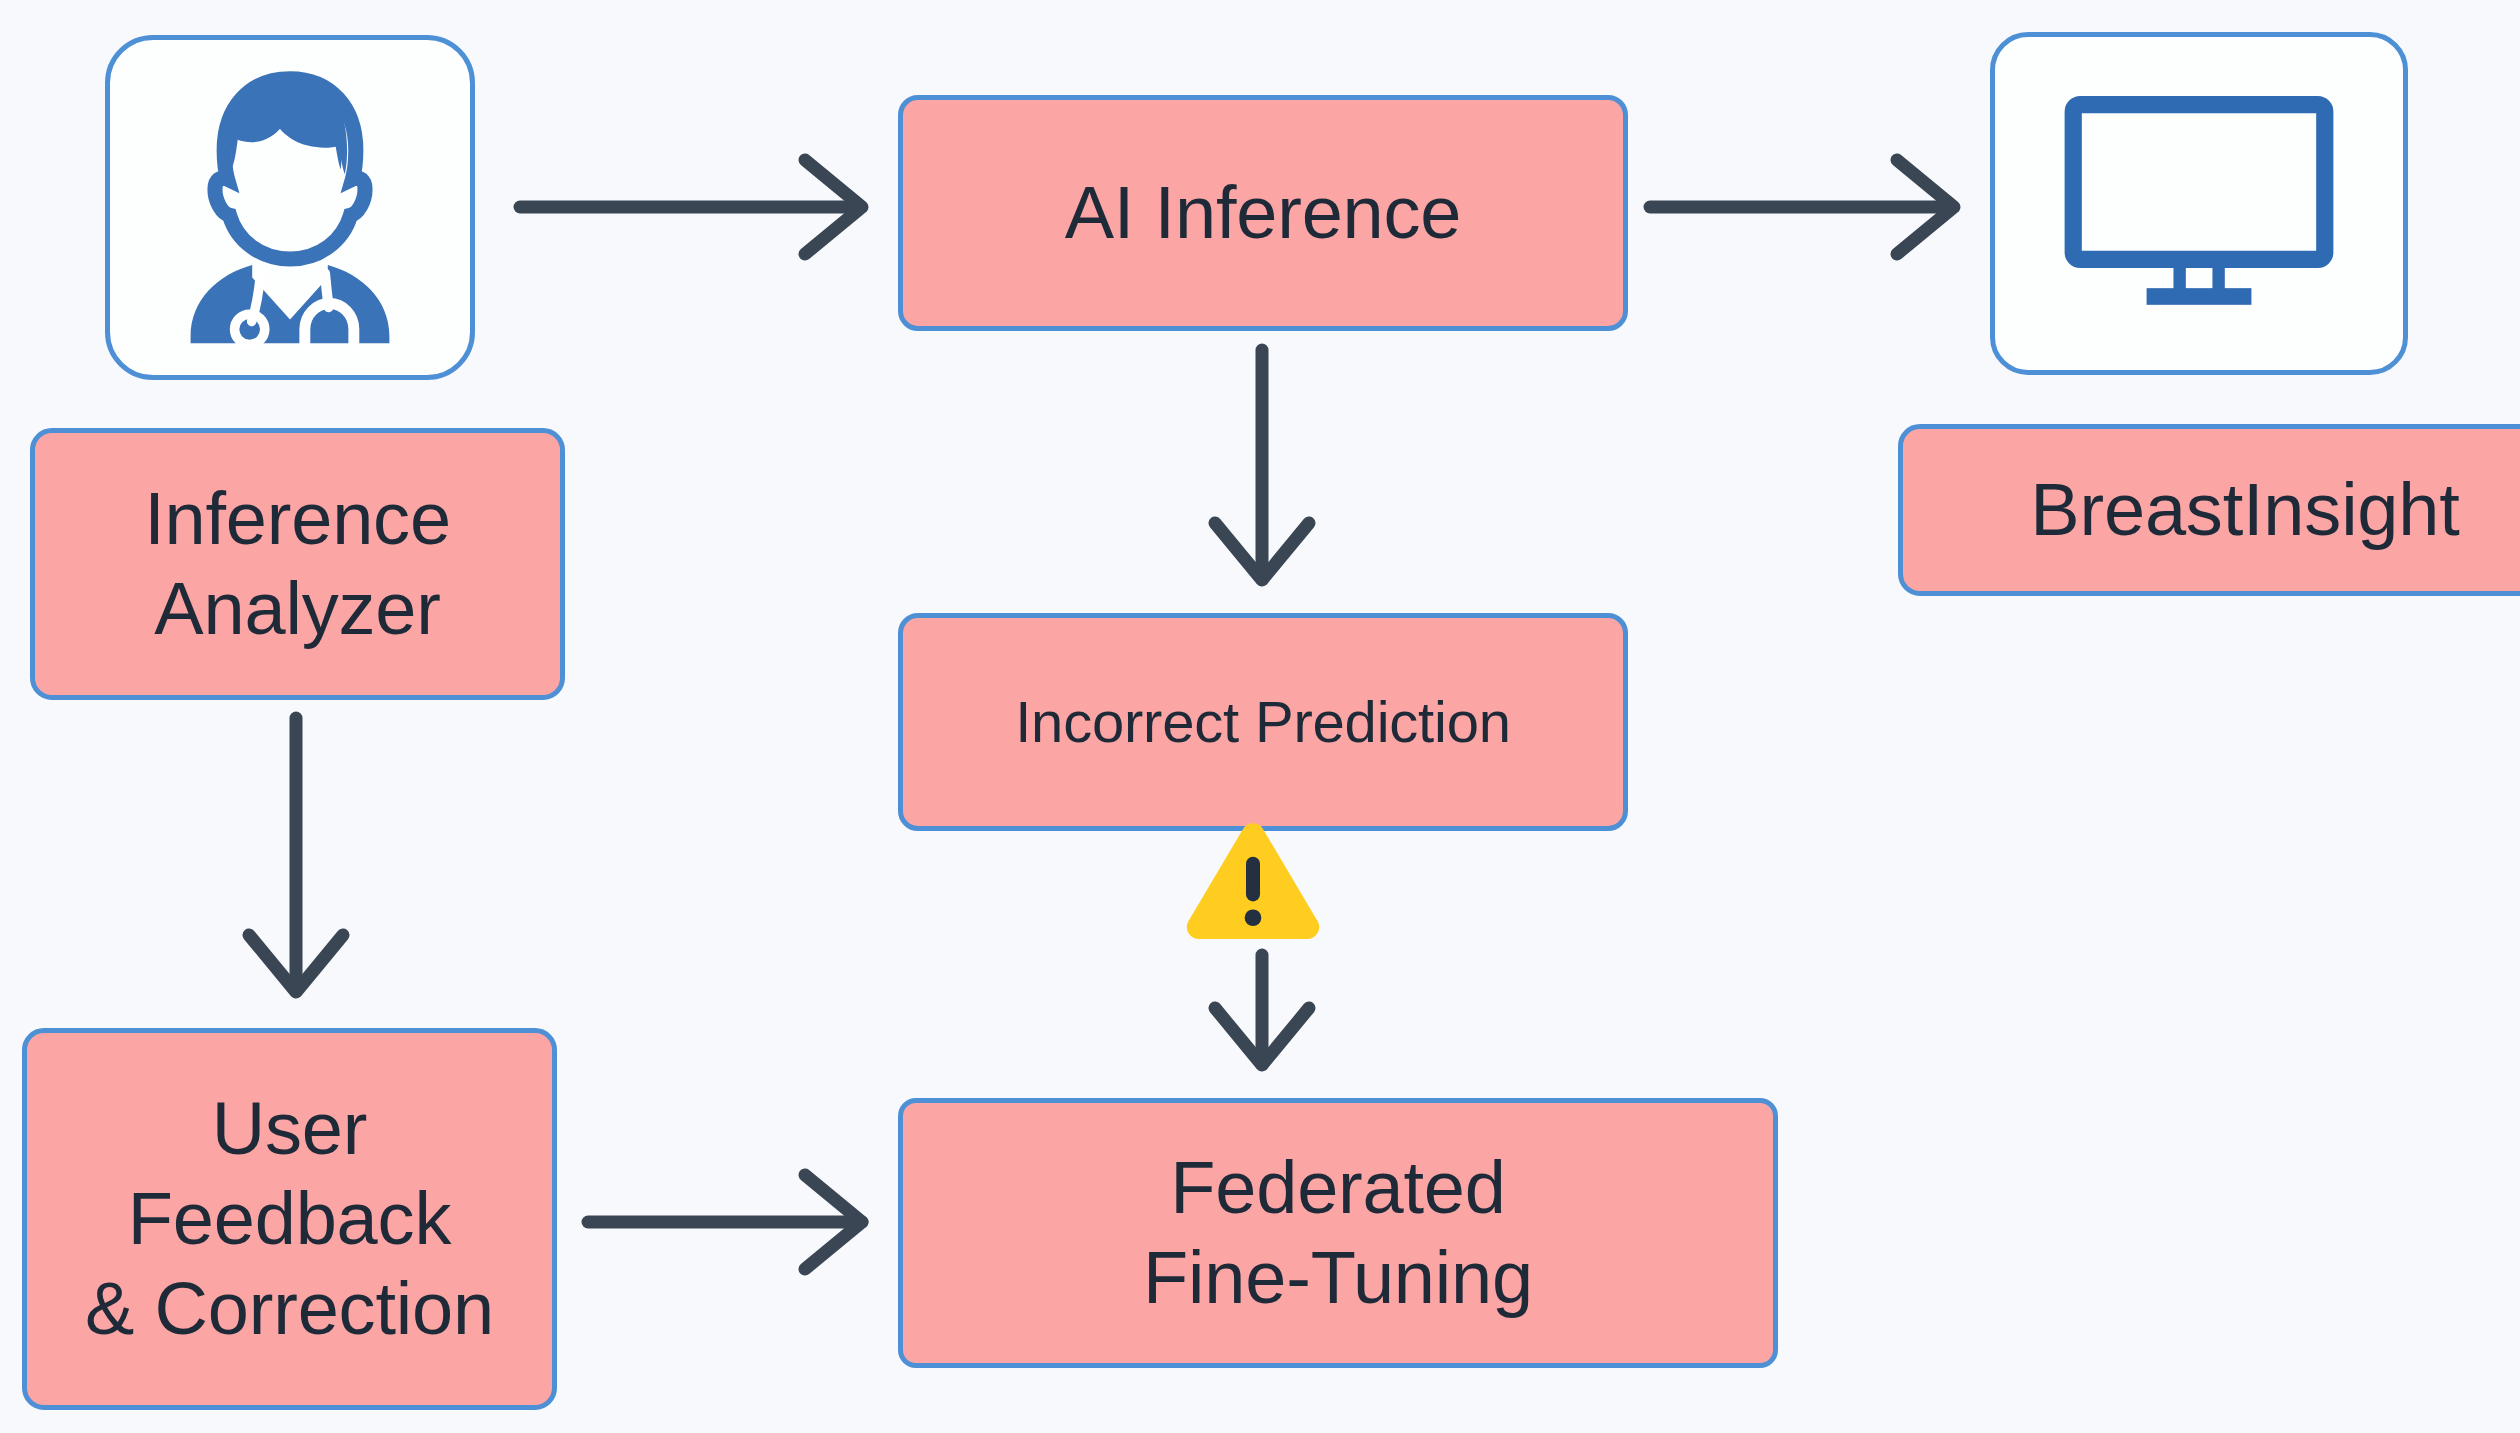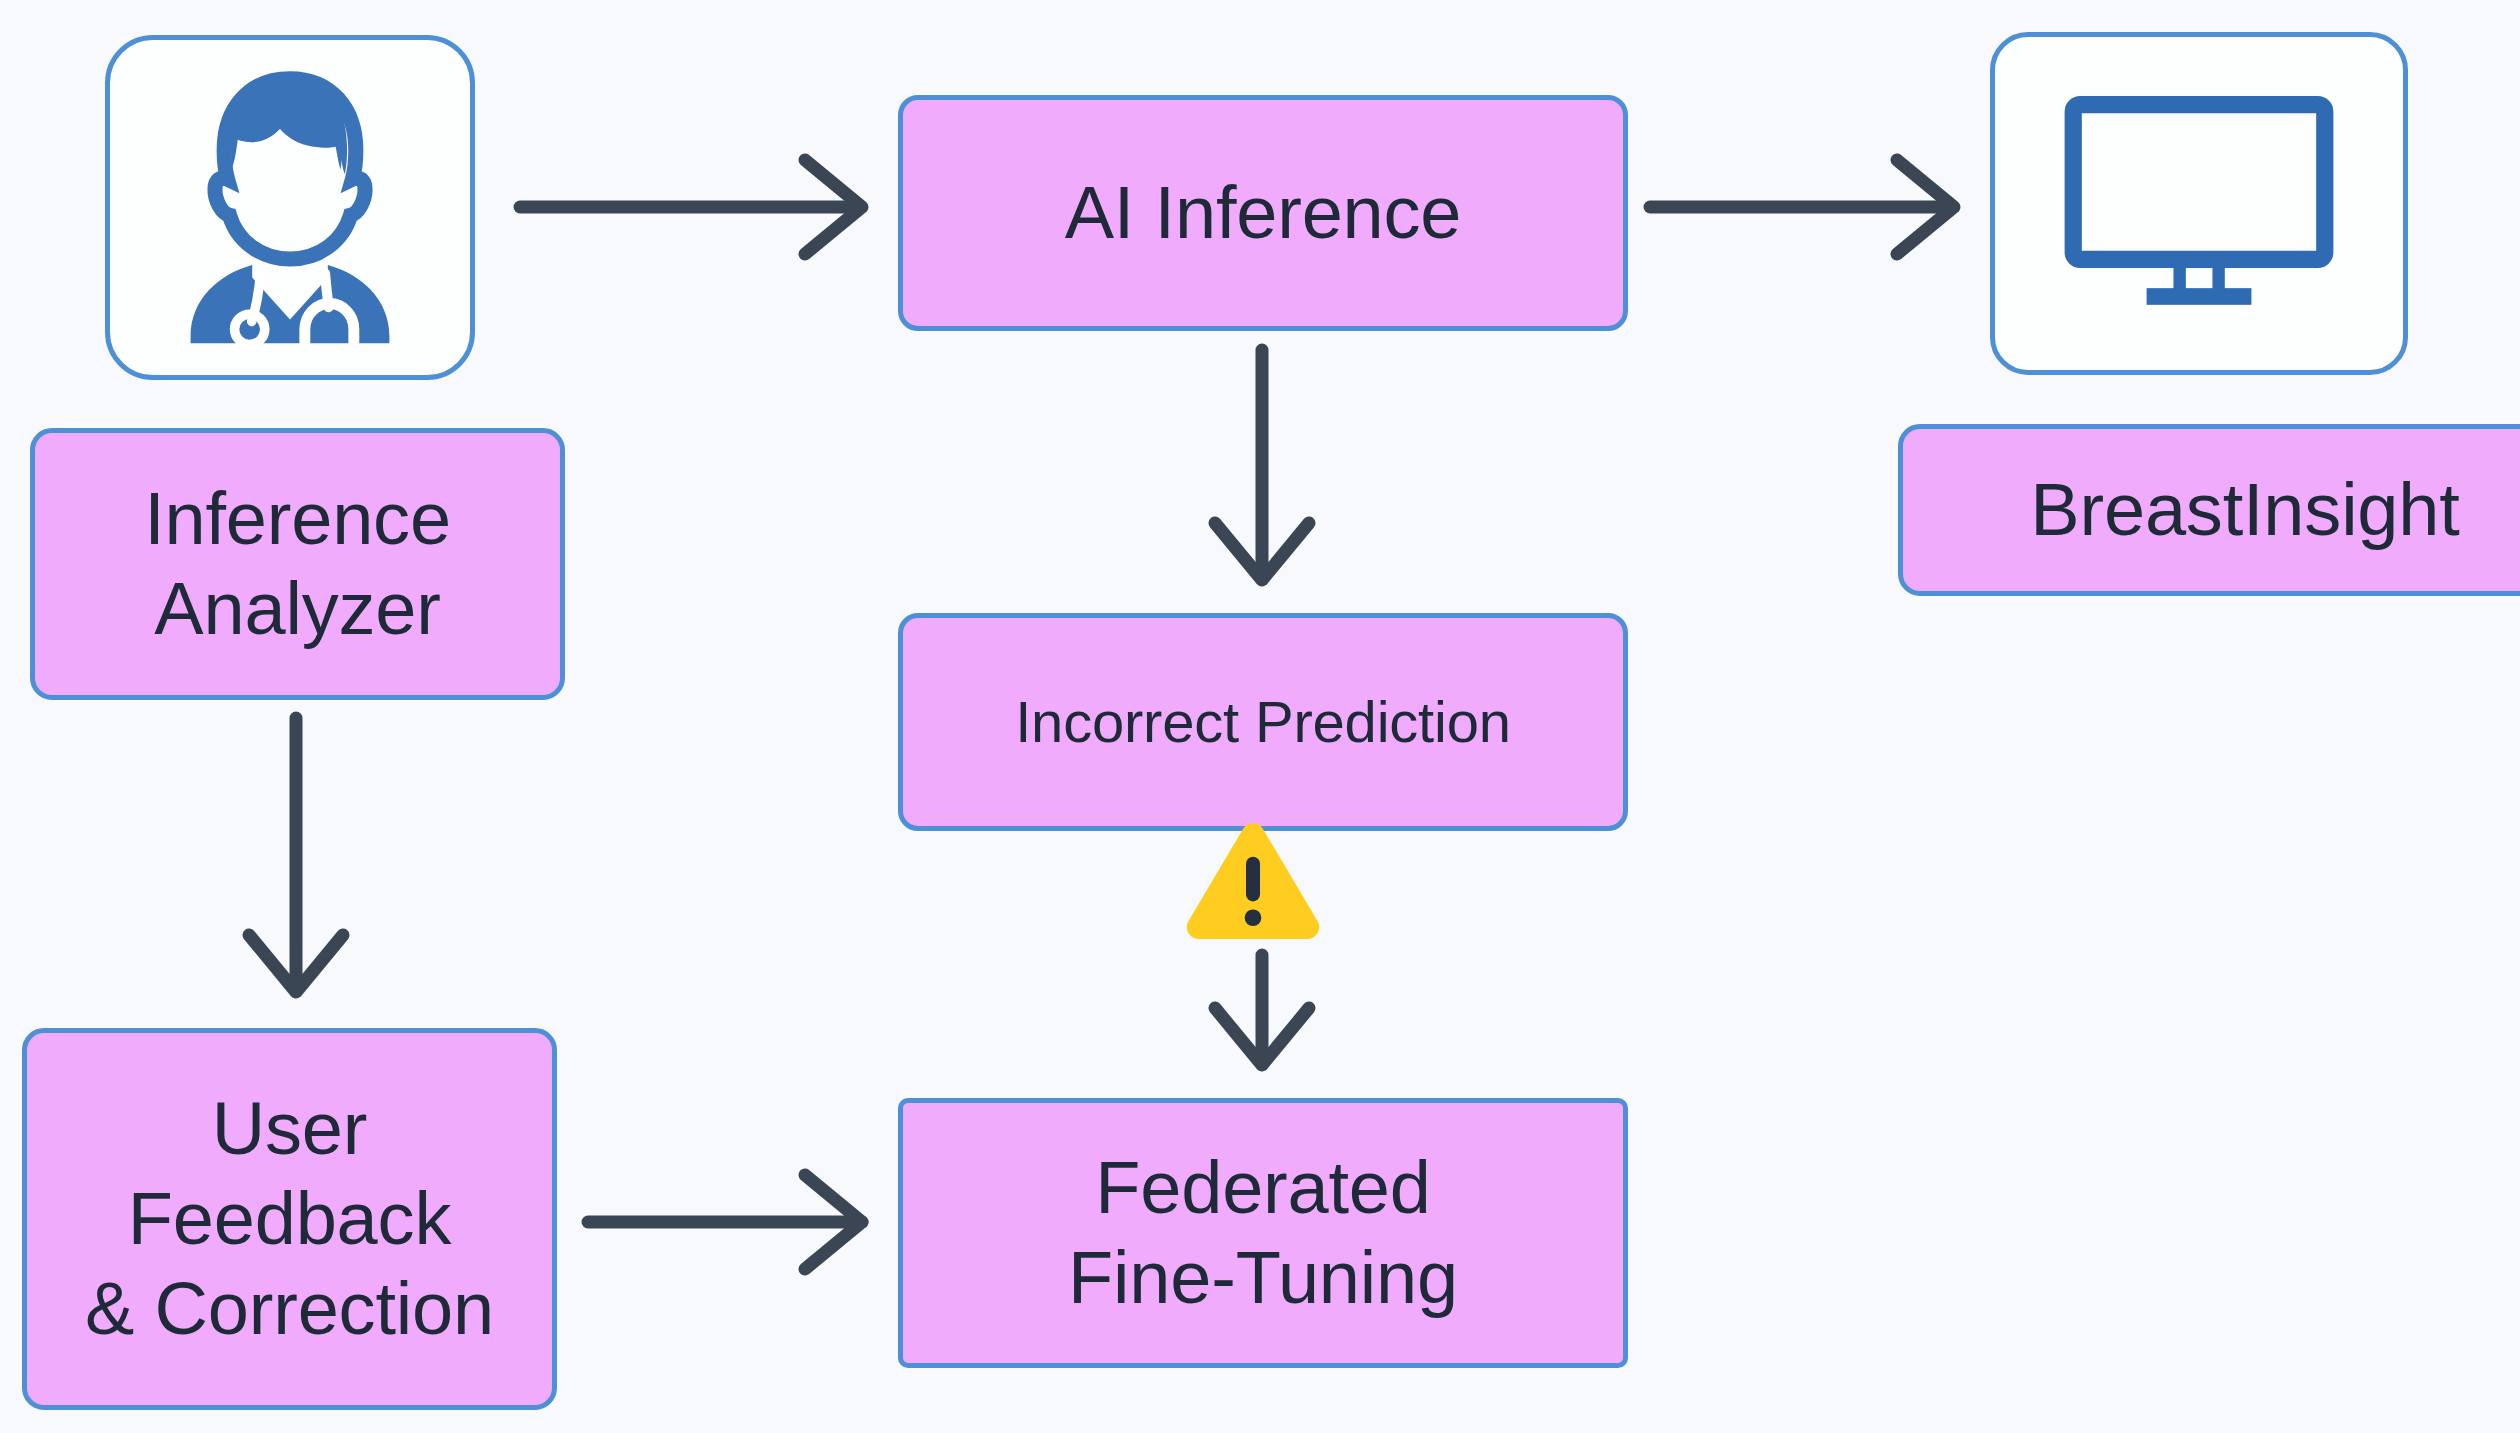--- a/index.html
+++ b/index.html
@@ -19,21 +19,21 @@
   #diagram-svg {
     position: absolute;
     inset: 0;
     width: 2520px;
     height: 1433px;
     display: block;
   }
   .node-box {
     position: absolute;
     box-sizing: border-box;
-    background: #f0abfc;
+    background: #fca5a5;
     border: 5px solid #4e90d6;
     display: flex;
     align-items: center;
     justify-content: center;
     text-align: center;
   }
   .node-label {
     color: #1f2a38;
     font-weight: 400;
     line-height: 1.22;
@@ -76,22 +76,22 @@
   }
   #node-incorrect-prediction .node-label { font-size: 58px; }
 
   #node-user-feedback {
     left: 22px; top: 1028px; width: 535px; height: 382px;
     border-radius: 22px;
   }
   #node-user-feedback .node-label { font-size: 74px; }
 
   #node-federated {
-    left: 898px; top: 1098px; width: 730px; height: 270px;
-    border-radius: 10px;
+    left: 898px; top: 1098px; width: 880px; height: 270px;
+    border-radius: 18px;
   }
   #node-federated .node-label { font-size: 74px; }
 
   
   .icon-svg { display: block; }
   #clinician-figure-icon { width: 280px; height: 285px; }
   #monitor-display-icon { width: 272px; height: 215px; }
 
   
   #warning-badge {

